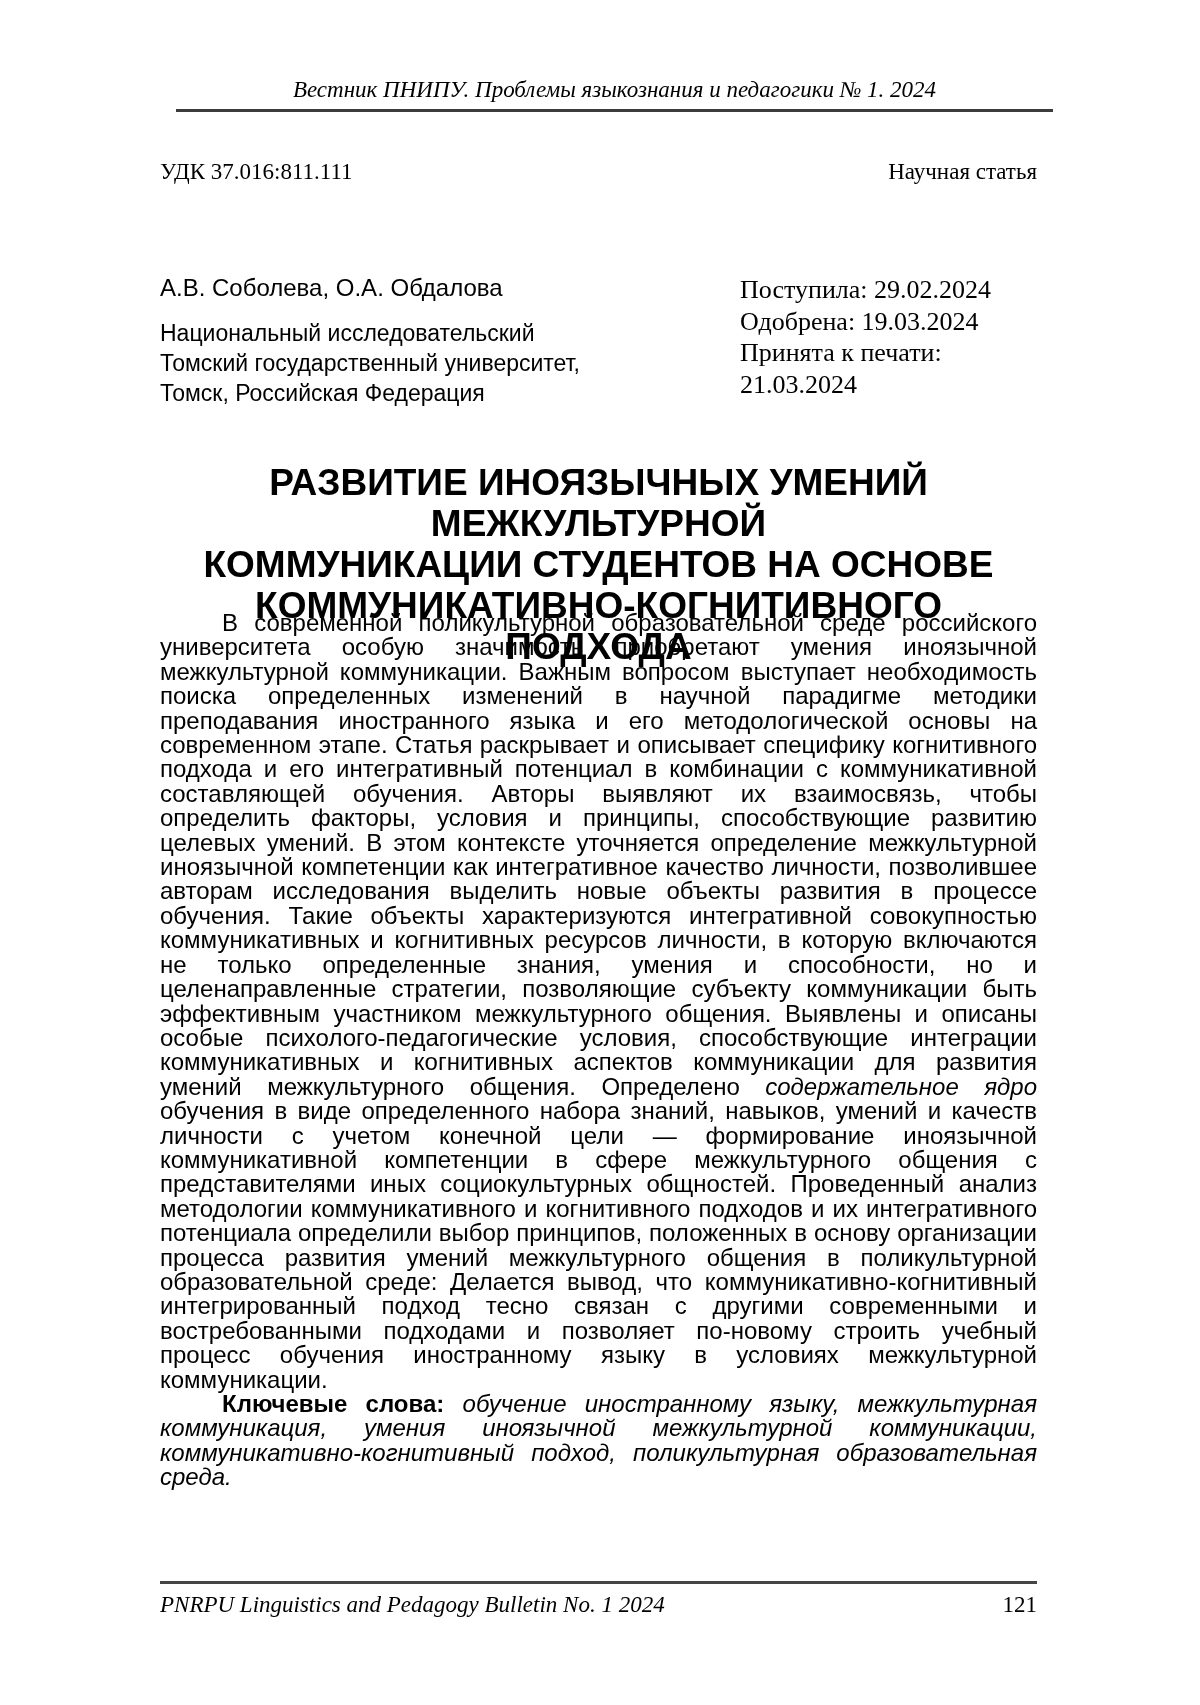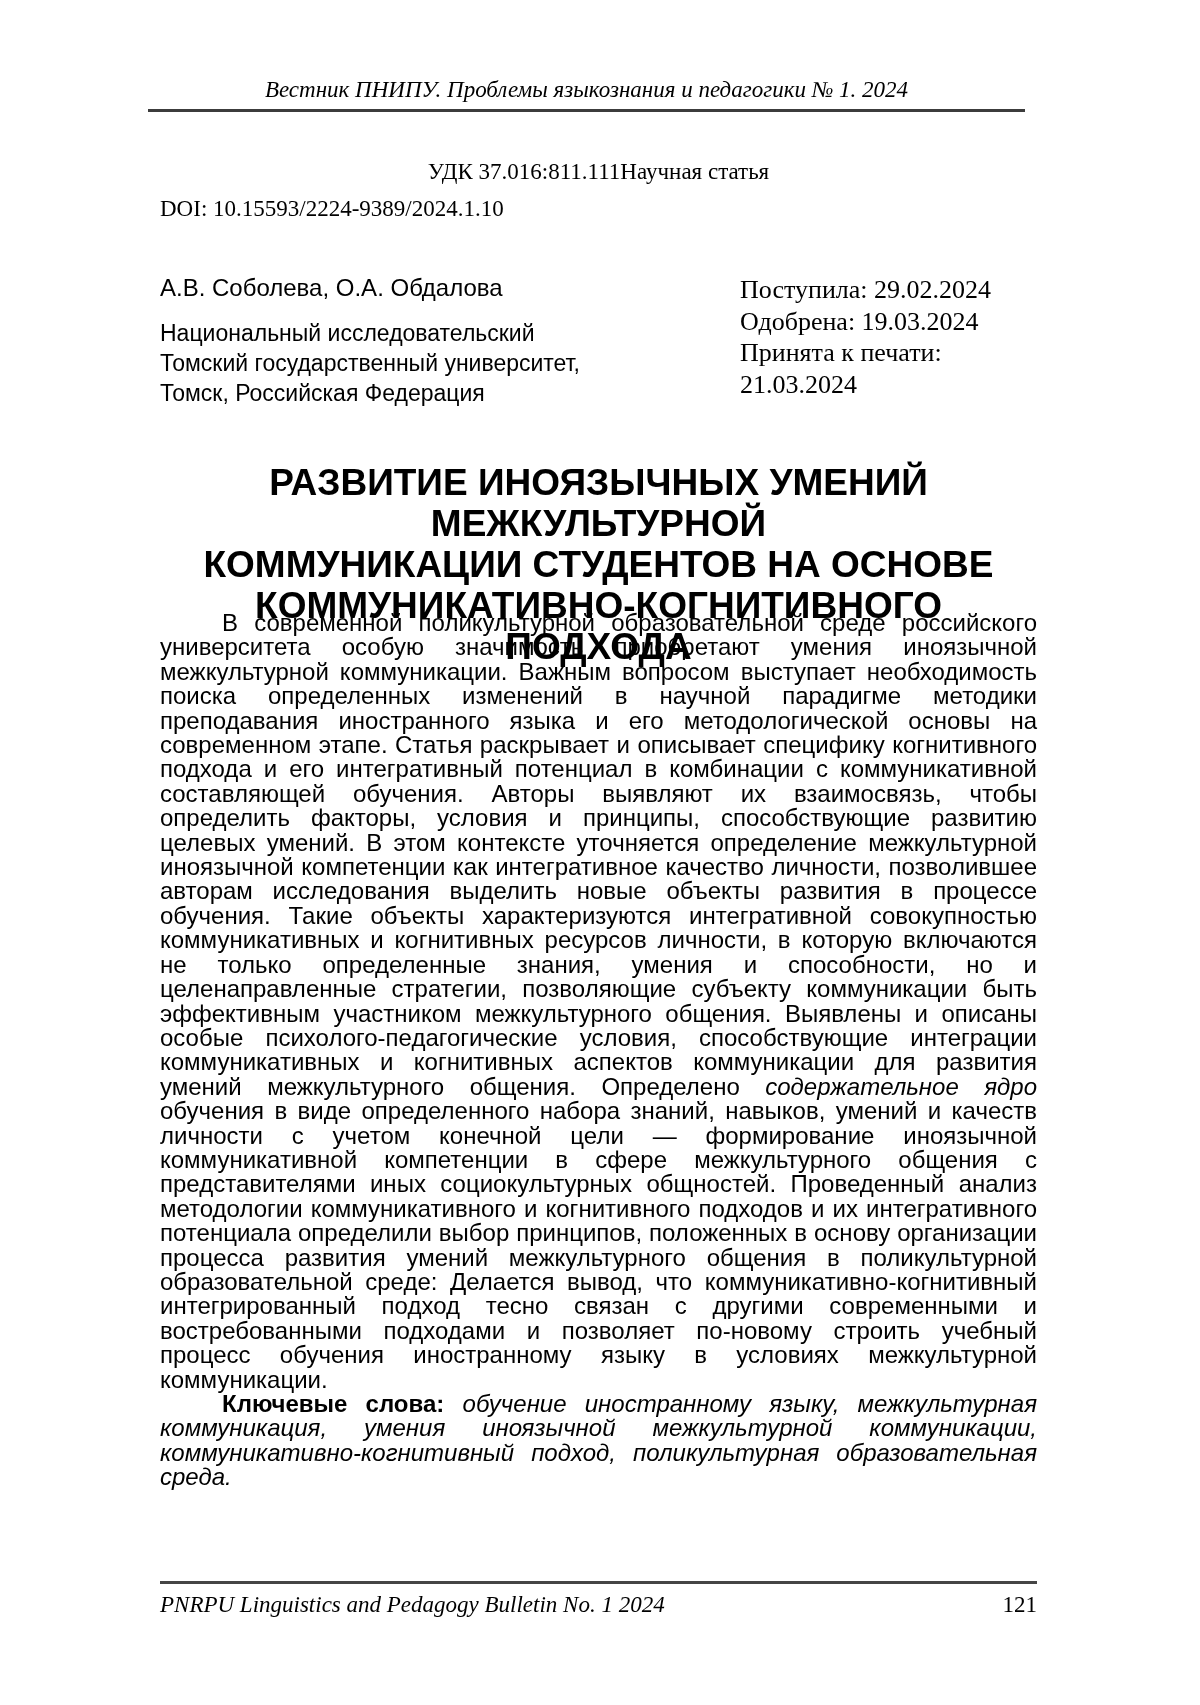--- a/index.html
+++ b/index.html
@@ -10,36 +10,36 @@
     margin: 0 auto;
     background: #ffffff;
     color: #000000;
     font-family: "Liberation Sans", sans-serif;
     overflow: hidden;
   }
 
   
   .running-header {
     position: absolute;
-    left: 148px; width: 877px; top: 76px;
+    left: 176px; width: 877px; top: 76px;
     text-align: center;
     font-family: "Liberation Serif", serif;
     font-style: italic;
     font-size: 23px;
     line-height: 28px;
     padding-bottom: 5px;
     border-bottom: 3px solid #3c3c3c;
   }
 
   
   .meta-row {
     position: absolute;
     left: 160px; width: 877px; top: 158px;
     display: flex;
-    justify-content: center;
+    justify-content: space-between;
     font-family: "Liberation Serif", serif;
     font-size: 23px;
     line-height: 27px;
   }
   .doi-row {
     position: absolute;
     left: 160px; width: 877px; top: 195px;
     font-family: "Liberation Serif", serif;
     font-size: 23px;
     line-height: 27px;
@@ -118,21 +118,20 @@
 
   <header class="running-header">
     <span>Вестник ПНИПУ. Проблемы языкознания и педагогики № 1. 2024</span>
   </header>
 
   <div class="meta-row">
     <span>УДК 37.016:811.111</span>
     <span>Научная статья</span>
   </div>
 
-  <div class="doi-row">DOI: 10.15593/2224-9389/2024.1.10</div>
 
   <section class="byline">
     <div class="byline-left">
       <div class="authors">А.В. Соболева, О.А. Обдалова</div>
       <div class="affiliation">
         <div>Национальный исследовательский</div>
         <div>Томский государственный университет,</div>
         <div>Томск, Российская Федерация</div>
       </div>
     </div>

